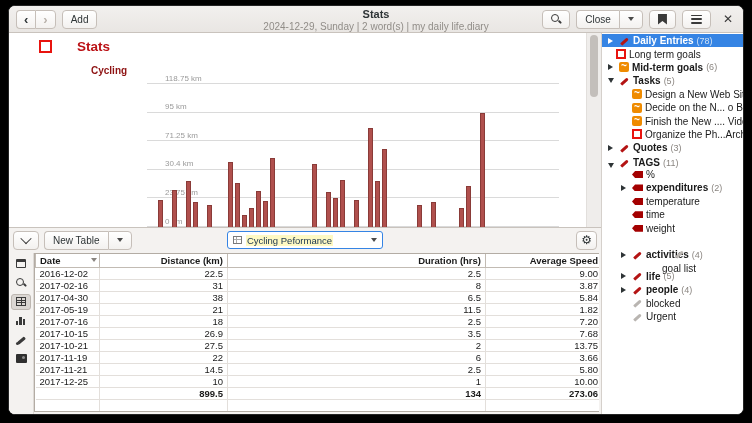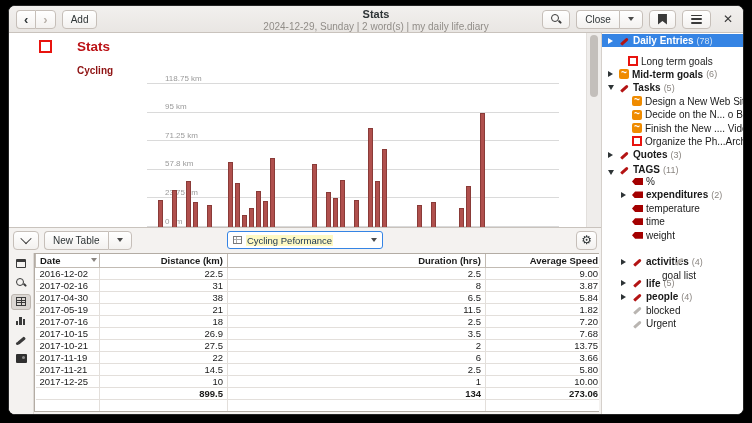--- a/index.html
+++ b/index.html
@@ -37,21 +37,21 @@
   
   .body { flex:1; display:flex; min-height:0; }
   .main-col { width:592px; flex:0 0 592px; display:flex; flex-direction:column; min-height:0; }
   .page-row { flex:1; display:flex; min-height:0; }
   .page { flex:1; background:#fff; padding:4px 0 0 30px; position:relative; overflow:hidden; }
   .gutter { width:15px; background:#efedeb; border-left:1px solid #e2dfdc; position:relative; }
   .gutter .thumb { position:absolute; top:2px; left:3px; width:8px; height:62px; background:#c3bfbb; border-radius:4px; }
 
   .task-checkbox { width:13px; height:13px; border:2.5px solid #e8140f; background:#fff; margin-top:3px; }
   .doc-h1 { font-size:13.5px; font-weight:bold; color:#bb1216; margin:-14px 0 0 38px; }
-  .doc-h2 { font-size:10px; font-weight:bold; color:#8e1212; margin:11px 0 0 38px; }
+  .doc-h2 { font-size:10px; font-weight:bold; color:#8e1212; margin:11px 0 0 52px; }
 
   
   .chart { position:relative; width:412px; height:172px; margin:4px 0 0 108px; }
   .plot { position:absolute; left:0; right:0; bottom:25px; height:143px; }
   .gridline { position:absolute; left:0; right:0; height:1px; background:#dadada; }
   .grid-label { position:absolute; left:18px; font-size:8px; color:#9a9a9a; }
   .bar { position:absolute; bottom:0; width:5px; background:#b0504d; border:1px solid #8a3b38; border-bottom:none; }
 
   
   .bottom-panel { flex:0 0 176px; border-top:1px solid #c9c3bd; display:flex; flex-direction:column; background:#f4f2f0; }
@@ -166,21 +166,21 @@
           <div class="task-checkbox"></div>
           <div class="doc-h1">Stats</div>
           <div class="doc-h2">Cycling</div>
           <div class="chart" id="chart">
               <div class="plot">
                 <div class="gridline" style="bottom: 0px;"></div>
                 <div class="grid-label" style="bottom: 1.5px;">0 km</div>
                 <div class="gridline" style="bottom: 28.6px;"></div>
                 <div class="grid-label" style="bottom: 30.1px;">23.75 km</div>
                 <div class="gridline" style="bottom: 57.2px;"></div>
-                <div class="grid-label" style="bottom: 58.7px;">57.8 km</div>
+                <div class="grid-label" style="bottom: 58.7px;">30.4 km</div>
                 <div class="gridline" style="bottom: 85.8px;"></div>
                 <div class="grid-label" style="bottom: 87.3px;">71.25 km</div>
                 <div class="gridline" style="bottom: 114.4px;"></div>
                 <div class="grid-label" style="bottom: 115.9px;">95 km</div>
                 <div class="gridline" style="bottom: 143px;"></div>
                 <div class="grid-label" style="bottom: 144.5px;">118.75 km</div>
                 <div class="bar" title="2016-12: 22.5 km" style="left: 11px; height: 27.0947px; background: rgb(176, 80, 77);"></div>
                 <div class="bar" title="2017-02: 31 km" style="left: 25px; height: 37.3305px; background: rgb(176, 80, 77);"></div>
                 <div class="bar" title="2017-04: 38 km" style="left: 39px; height: 45.76px; background: rgb(176, 80, 77);"></div>
                 <div class="bar" title="2017-05: 21 km" style="left: 46px; height: 25.2884px; background: rgb(176, 80, 77);"></div>
@@ -356,21 +356,21 @@
 
     <aside class="sidebar" id="sidebar">
         <div class="tree-row selected" style="padding-left: 3px;">
           <span class="exp-slot">
             <span class="exp-col"></span>
           </span>
           <span class="icon-pencil-red"></span>
           <span class="label bold">Daily Entries</span>
           <span class="count">(78)</span>
         </div>
-        <div class="tree-row" style="padding-left: 12px; margin-top: 7px;">
+        <div class="tree-row" style="padding-left: 0;">
           <span class="exp-slot"></span>
           <span class="icon-checkbox-red"></span>
           <span class="label">Long term goals</span>
         </div>
         <div class="tree-row" style="padding-left: 3px;">
           <span class="exp-slot">
             <span class="exp-col"></span>
           </span>
           <span class="icon-wave-orange">~</span>
           <span class="label bold">Mid-term goals</span>

